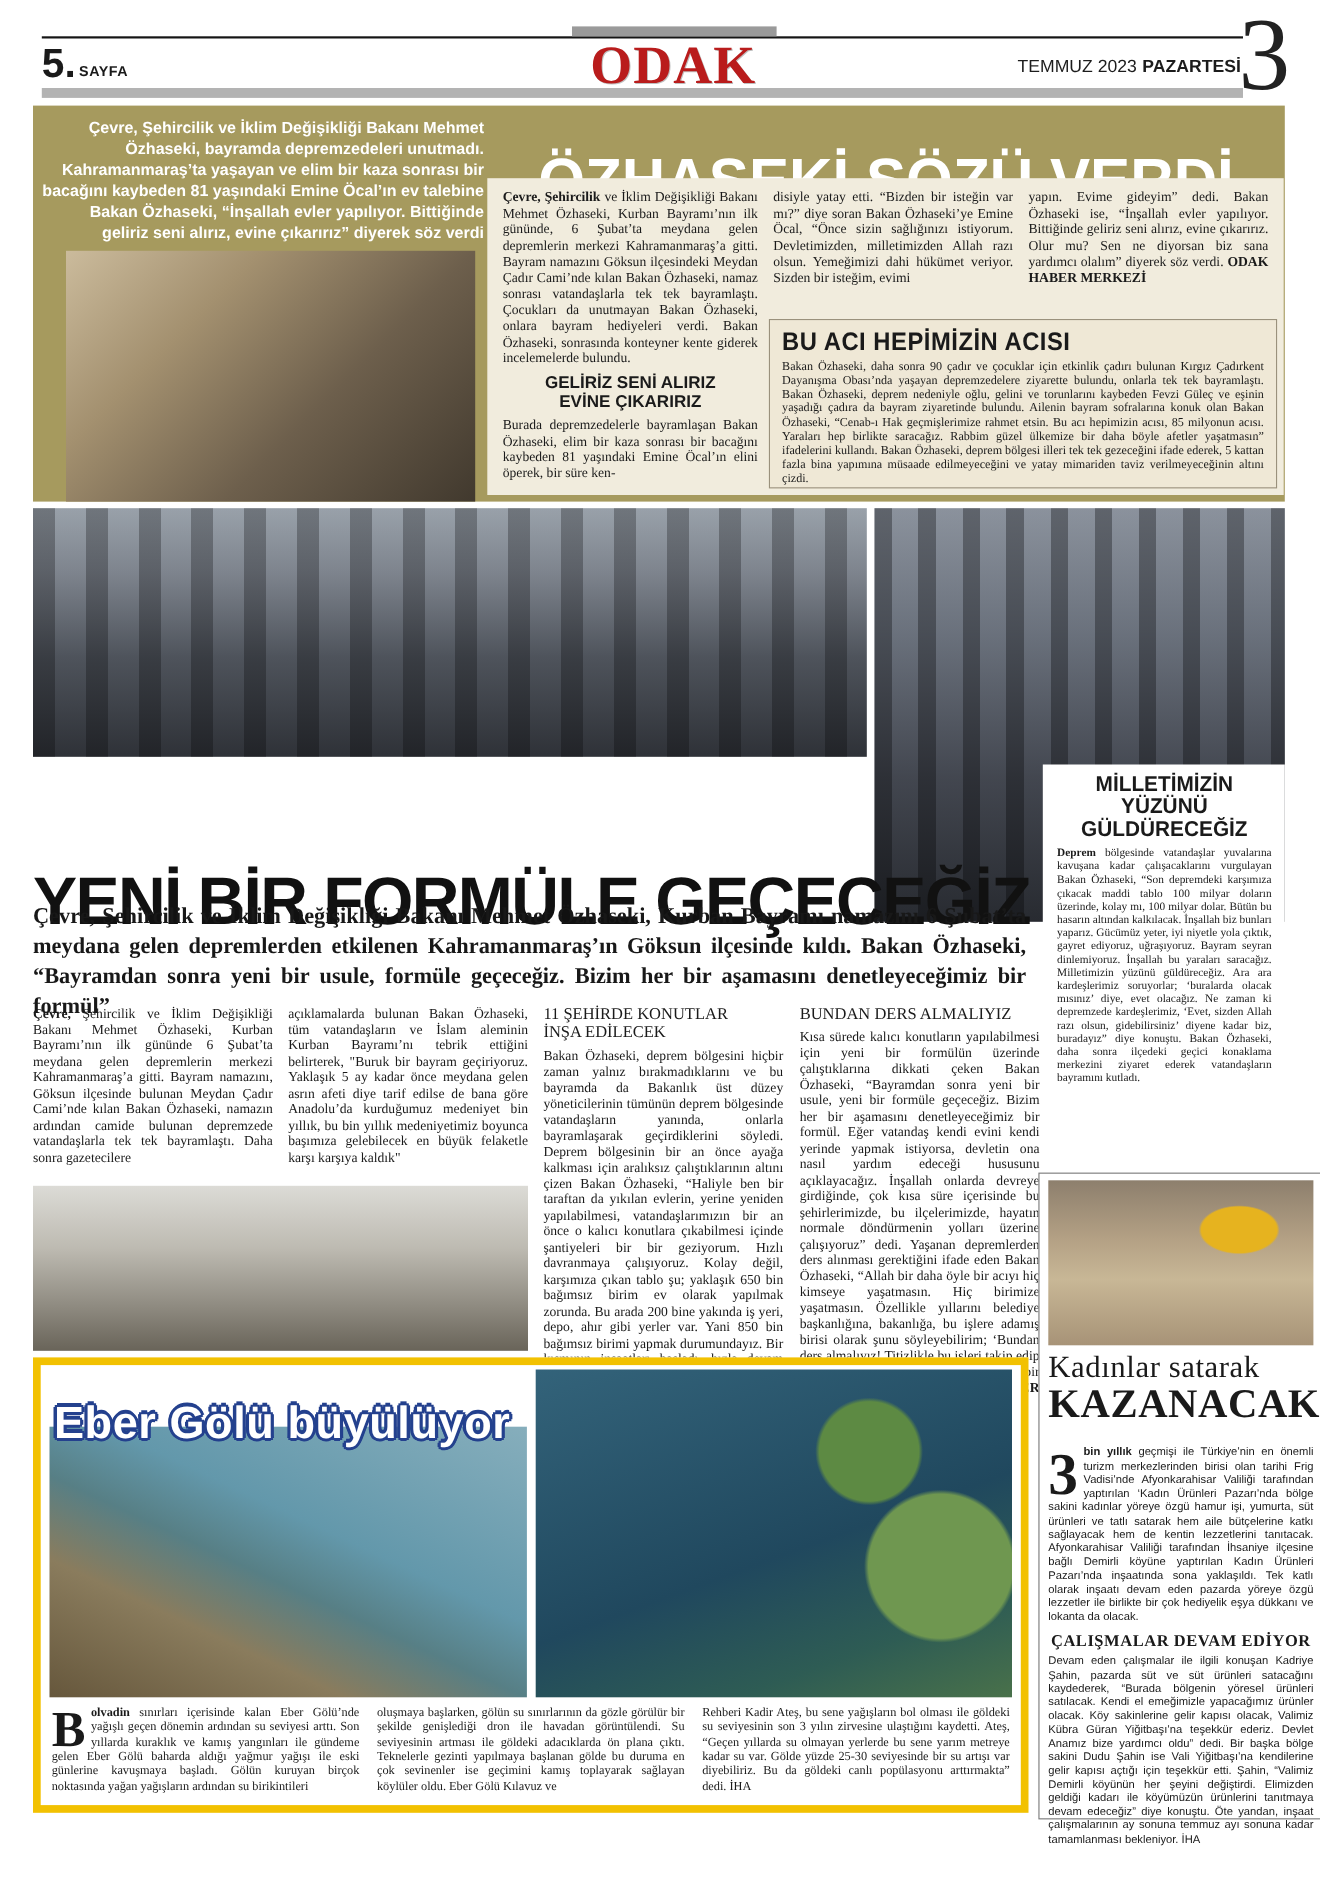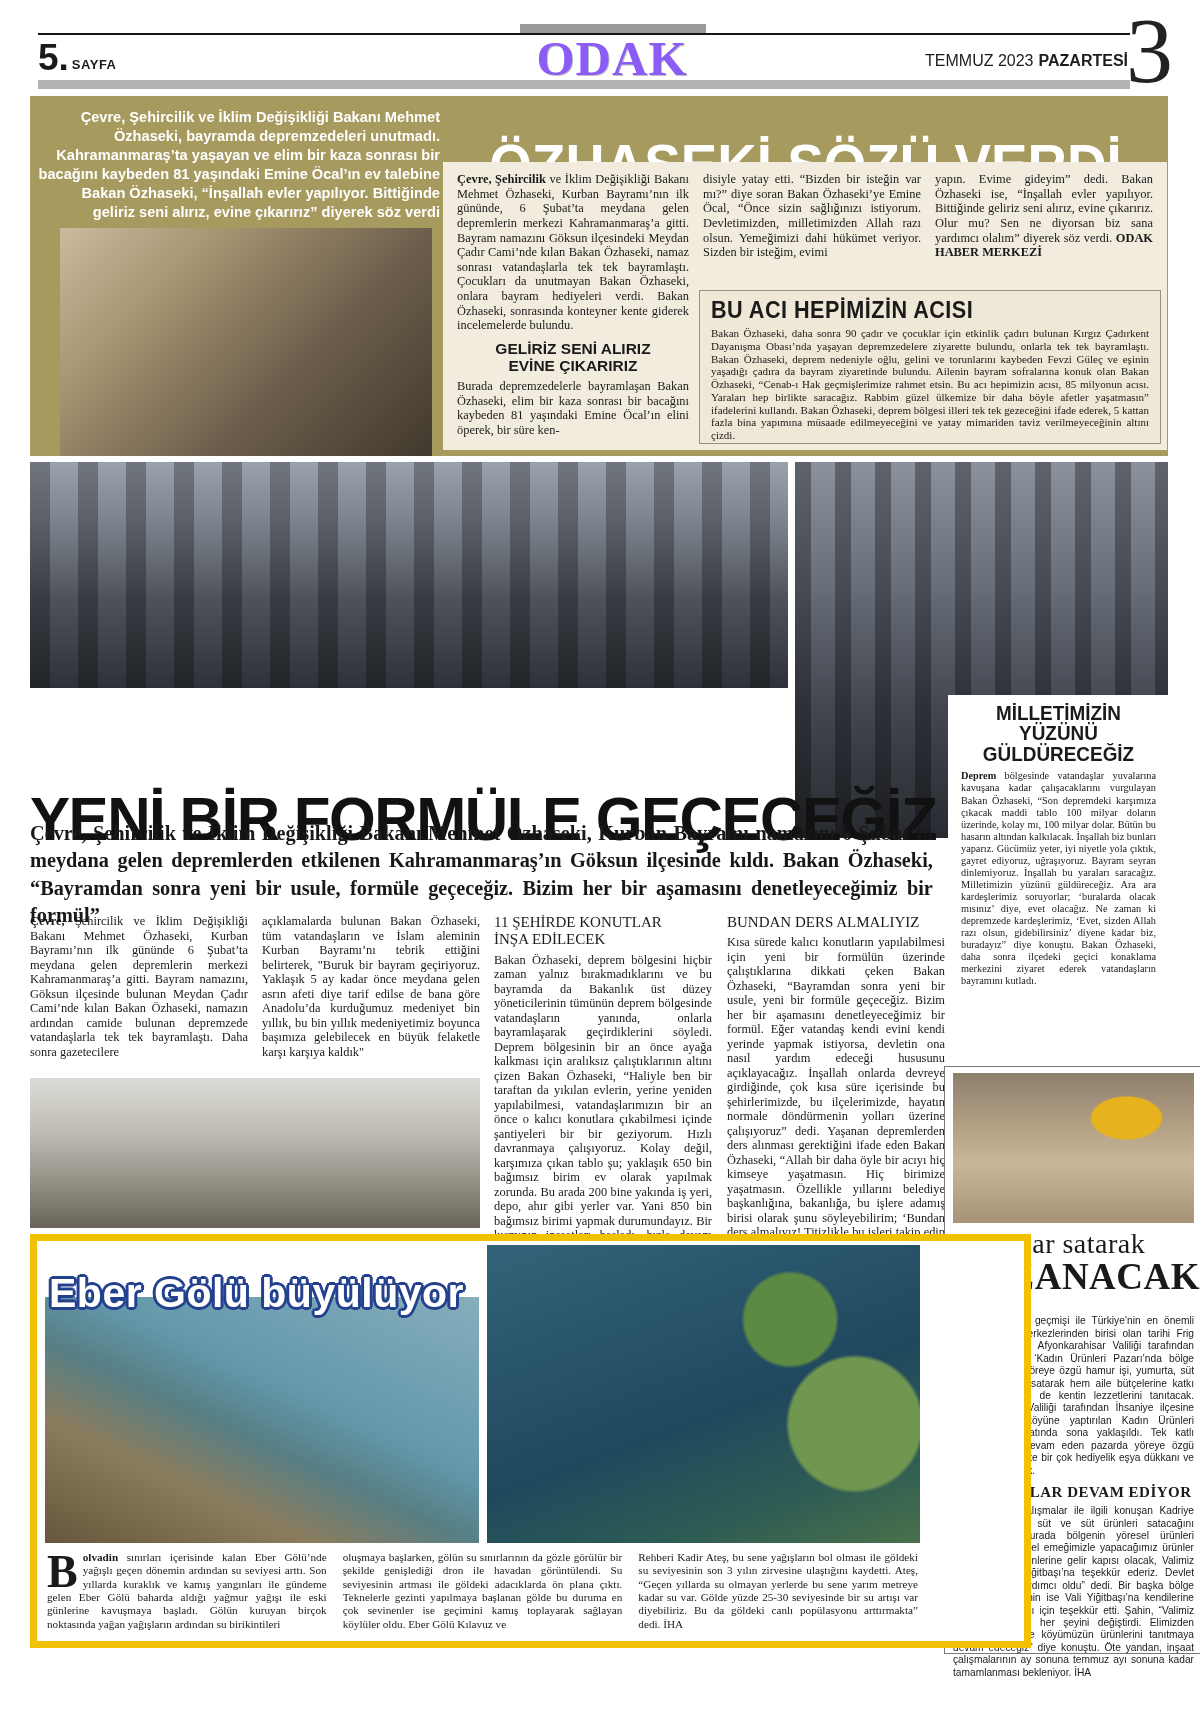--- a/index.html
+++ b/index.html
@@ -7,21 +7,21 @@
         font-family:"Liberation Serif",serif;color:#1a1a1a;}
   .abs{position:absolute;}
   
   .topline{left:38px;top:33px;width:1092px;height:2px;background:#151515;}
   .minibar{left:520px;top:24px;width:186px;height:9px;background:#9a9a9a;}
   .graybar{left:38px;top:80px;width:1092px;height:9px;background:#b3b3b3;}
   .pagegroup{left:38px;top:40px;display:flex;align-items:flex-end;font-family:"Liberation Sans",sans-serif;}
   .pagenum{font-size:37px;font-weight:bold;line-height:.95;}
   .pagelbl{font-size:13px;font-weight:bold;margin-left:3px;margin-bottom:3px;letter-spacing:.5px;text-align:center;}
   .logo{left:500px;top:34px;width:224px;text-align:center;font-size:49px;font-weight:bold;
-        color:#8b5cf6;letter-spacing:1px;line-height:1;text-shadow:1px 1px 0 rgba(0,0,0,.25);}
+        color:#b91c1c;letter-spacing:1px;line-height:1;text-shadow:1px 1px 0 rgba(0,0,0,.25);}
   .dateline{right:72px;top:52px;font-family:"Liberation Sans",sans-serif;font-size:16px;color:#1c1c1c;text-align:center;}
   .dateline b{margin-left:5px;}
   .bignum{left:1126px;top:8px;font-size:94px;font-weight:400;line-height:.9;color:#222;}
   
   .topstory{left:30px;top:96px;width:1138px;height:360px;background:#a69a5e;}
   .kicker{left:8px;top:12px;width:402px;text-align:right;color:#fff;font-family:"Liberation Sans",sans-serif;
           font-weight:bold;font-size:14.6px;line-height:1.3;}
   .ts-photo{left:30px;top:132px;width:372px;height:228px;}
   .ts-head{left:413px;top:0px;width:725px;height:62px;color:#fff;font-family:"Liberation Sans",sans-serif;
            font-weight:bold;font-size:57px;line-height:62px;text-align:center;letter-spacing:0;
@@ -79,21 +79,21 @@
   .kadinbox{left:944px;top:1066px;width:259px;height:588px;border:1px solid #777;background:#fff;
             box-sizing:border-box;padding:6px 8px;}
   .kphoto{width:100%;height:150px;}
   .ktitle1{font-size:28px;line-height:1.05;margin:6px 0 0 0;font-weight:400;letter-spacing:.5px;}
   .ktitle2{font-size:37px;line-height:1;margin:0 0 20px 0;font-weight:bold;letter-spacing:.5px;}
   .kbody{font-family:"Liberation Sans",sans-serif;font-size:10.2px;line-height:1.22;text-align:justify;margin:0;}
   .kdrop{float:left;font-family:"Liberation Serif",serif;font-size:54px;line-height:.82;font-weight:bold;
          margin:3px 5px 0 0;}
   .ksub{font-size:15px;font-weight:bold;text-align:center;margin:7px 0 4px 0;letter-spacing:.5px;}
   
-  .eberbox{left:30px;top:1234px;width:1001px;height:414px;border:7px solid #f2c101;background:#fff;
+  .eberbox{left:30px;top:1234px;width:905px;height:414px;border:7px solid #f2c101;background:#fff;
            box-sizing:border-box;}
   .ebertitle{left:12px;top:2px;font-family:"Liberation Sans",sans-serif;font-weight:bold;font-size:41px;
              color:#fff;letter-spacing:.5px;z-index:3;
              text-shadow:-2px -2px 0 #24418e,2px -2px 0 #24418e,-2px 2px 0 #24418e,2px 2px 0 #24418e,
                          0 3px 0 #24418e,3px 0 0 #24418e,-3px 0 0 #24418e,0 -3px 0 #24418e;}
   .eph-l{left:8px;top:56px;width:434px;height:246px;}
   .eph-r{left:450px;top:4px;width:433px;height:298px;}
   .etext{left:10px;top:310px;width:871px;display:flex;gap:16px;}
   .ecol{flex:1;font-size:11.2px;line-height:1.19;text-align:justify;}
   .ecol p{margin:0;}

